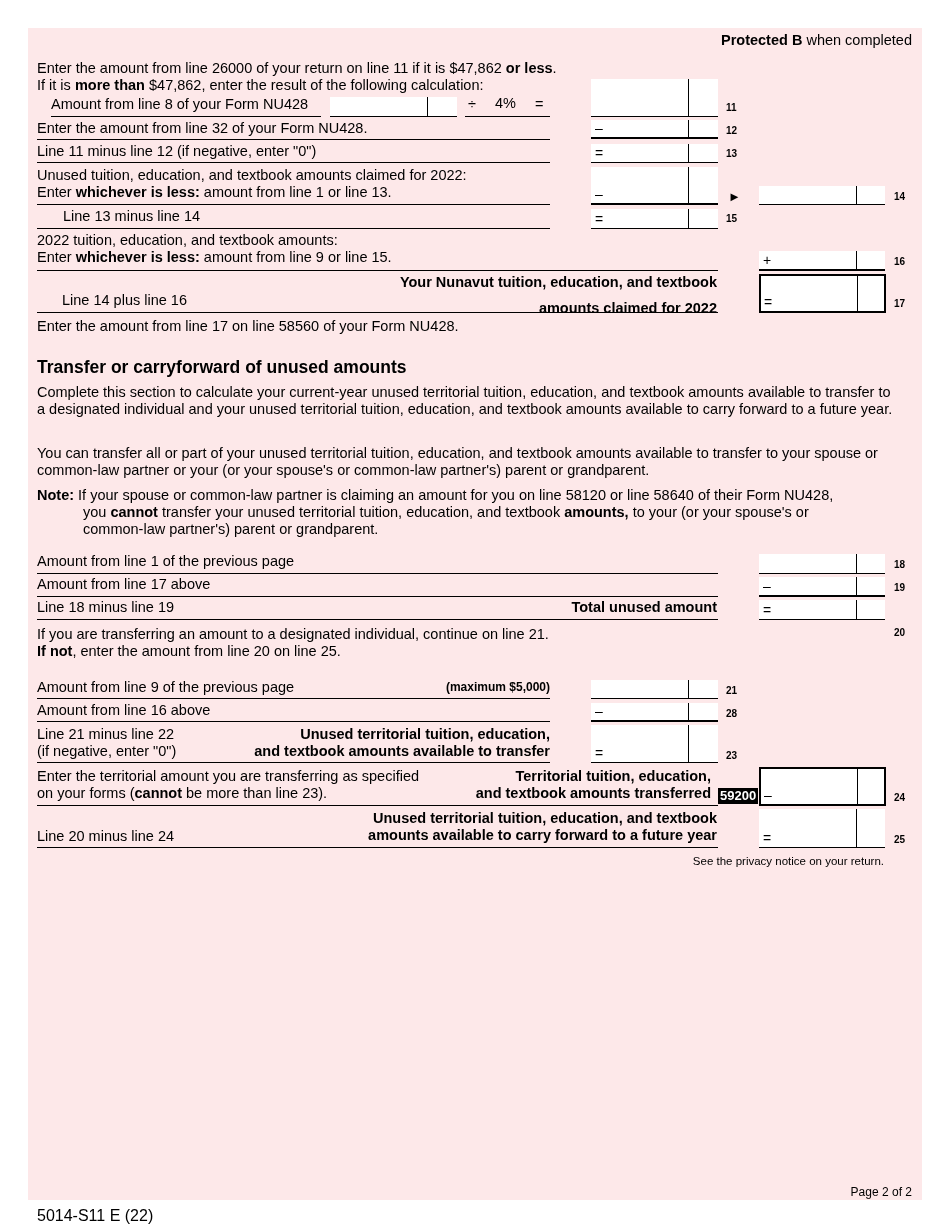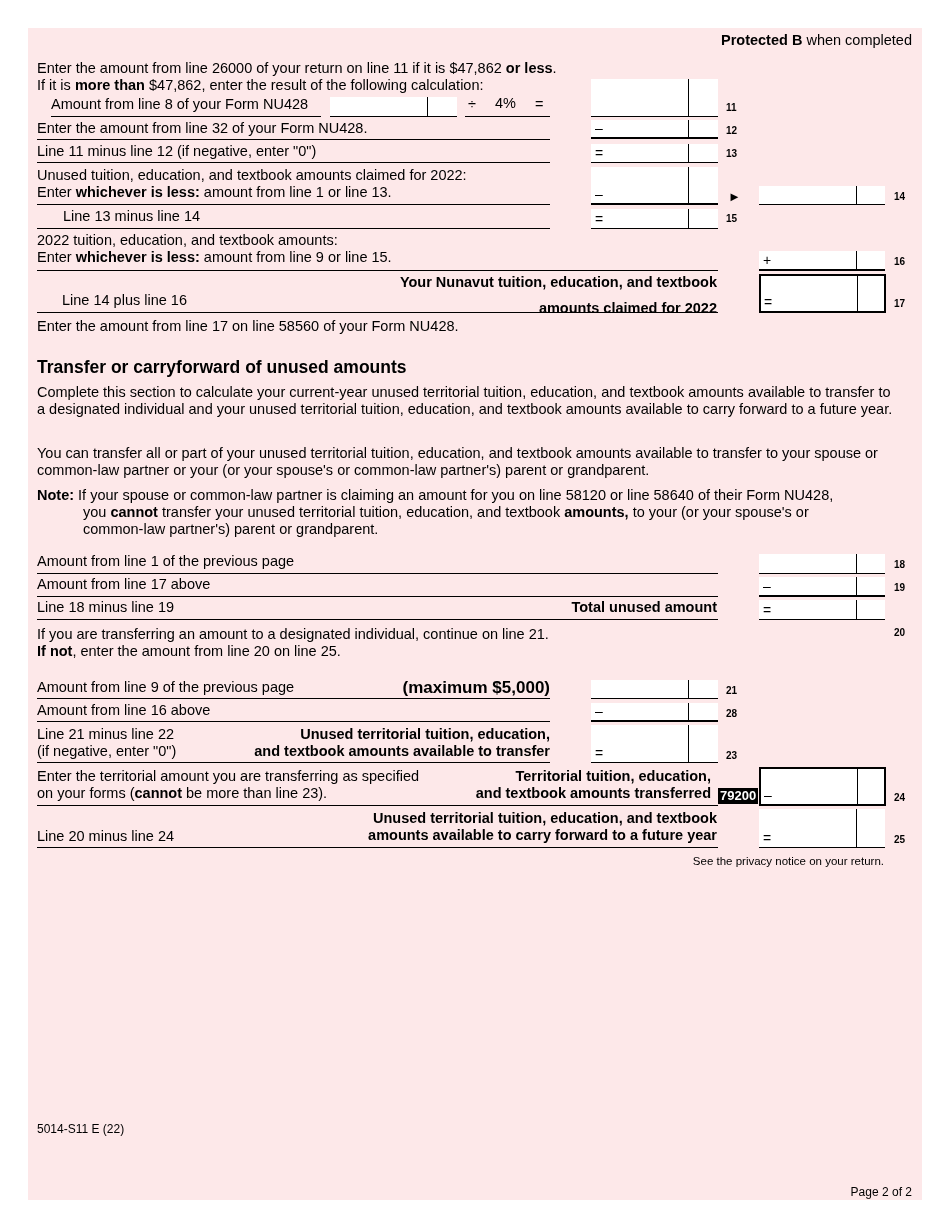--- a/index.html
+++ b/index.html
@@ -126,21 +126,21 @@
 <div class="box" style="left:759px; top:600px; width:126px; height:20px;">
     <div class="div" style="left:97px;"></div>
     <span class="op">=</span>
   </div>
 <div class="linenum" style="left:894px; top:602px;margin-top:22px;">20</div>
 
 <div class="abs" style="left:37px; top:626px;">If you are transferring an amount to a designated individual, continue on line 21.</div>
 <div class="abs" style="left:37px; top:643px;"><span class="b">If not</span><span>, enter the amount from line 20 on line 25.</span></div>
 
 <div class="abs" style="left:37px; top:679px;">Amount from line 9 of the previous page</div>
-<div class="abs b right" style="right:400px; top:679px; font-size:17px;">(maximum $5,000)</div>
+<div class="abs b right" style="right:400px; top:679px; font-size:12px;">(maximum $5,000)</div>
 <div class="rule" style="left:37px; top:698px; width:513px;"></div>
 <div class="box" style="left:591px; top:680px; width:127px; height:19px;">
     <div class="div" style="left:97px;"></div>
   </div>
 <div class="linenum" style="left:726px; top:682px;">21</div>
 
 <div class="abs" style="left:37px; top:702px;">Amount from line 16 above</div>
 <div class="rule" style="left:37px; top:721px; width:513px;"></div>
 <div class="box" style="left:591px; top:703px; width:127px; height:19px; border-bottom:2px solid #000;">
     <div class="div" style="left:97px;"></div>
@@ -156,34 +156,34 @@
 <div class="box" style="left:591px; top:725px; width:127px; height:38px;">
     <div class="div" style="left:97px;"></div>
     <span class="op">=</span>
   </div>
 <div class="linenum" style="left:726px; top:747px;">23</div>
 
 <div class="abs" style="left:37px; top:768px;">Enter the territorial amount you are transferring as specified</div>
 <div class="abs" style="left:37px; top:785px;"><span>on your forms (</span><span class="b">cannot</span><span> be more than line 23).</span></div>
 <div class="abs b right" style="right:239px; top:768px;">Territorial tuition, education,</div>
 <div class="abs b right" style="right:239px; top:785px;margin-left:27px;">and textbook amounts transferred</div>
-<div class="code" style="left:718px; top:788px;">79200</div>
+<div class="code" style="left:718px; top:788px;">59200</div>
 <div class="rule" style="left:37px; top:805px; width:681px;"></div>
 <div class="box framed" style="left:759px; top:767px; width:127px; height:39px;">
     <div class="div" style="left:96px;"></div>
     <span class="op" style="left:3px;">–</span>
   </div>
 <div class="linenum" style="left:894px; top:789px;">24</div>
 
 <div class="abs b right" style="right:233px; top:810px;margin-left:32px;">Unused territorial tuition, education, and textbook</div>
 <div class="abs b right" style="right:233px; top:827px;">amounts available to carry forward to a future year</div>
 <div class="abs" style="left:37px; top:828px;">Line 20 minus line 24</div>
 <div class="rule" style="left:37px; top:847px; width:681px;"></div>
 <div class="box" style="left:759px; top:809px; width:126px; height:39px;">
     <div class="div" style="left:97px;"></div>
     <span class="op">=</span>
   </div>
 <div class="linenum" style="left:894px; top:831px;">25</div>
 
 <div class="abs right" style="right:66px; top:853px; font-size:11.5px;">See the privacy notice on your return.</div>
 
-<div class="abs" style="left:37px; top:1121px; font-size:12px;">5014-S11 E (22)</div>
+<div class="abs" style="left:37px; top:1207px; font-size:16px;">5014-S11 E (22)</div>
 <div class="abs right" style="right:38px; top:1184px; font-size:12px;">Page 2 of 2</div>
 
 </body></html>

